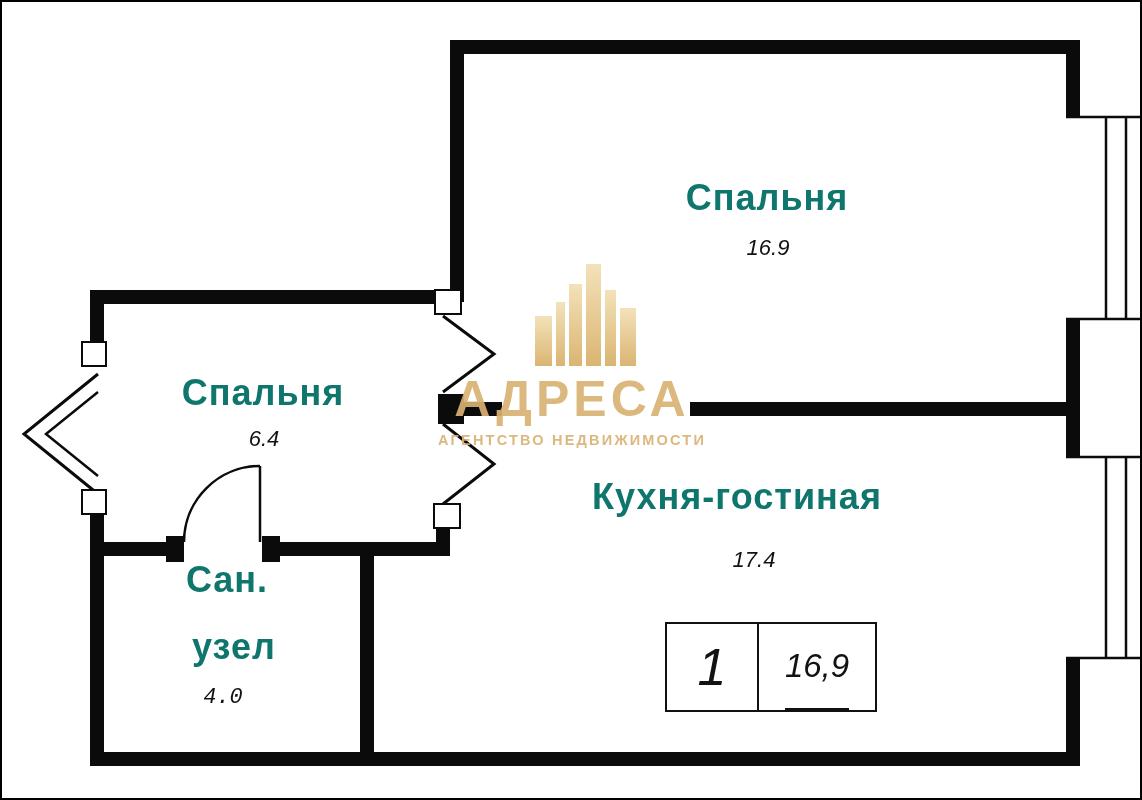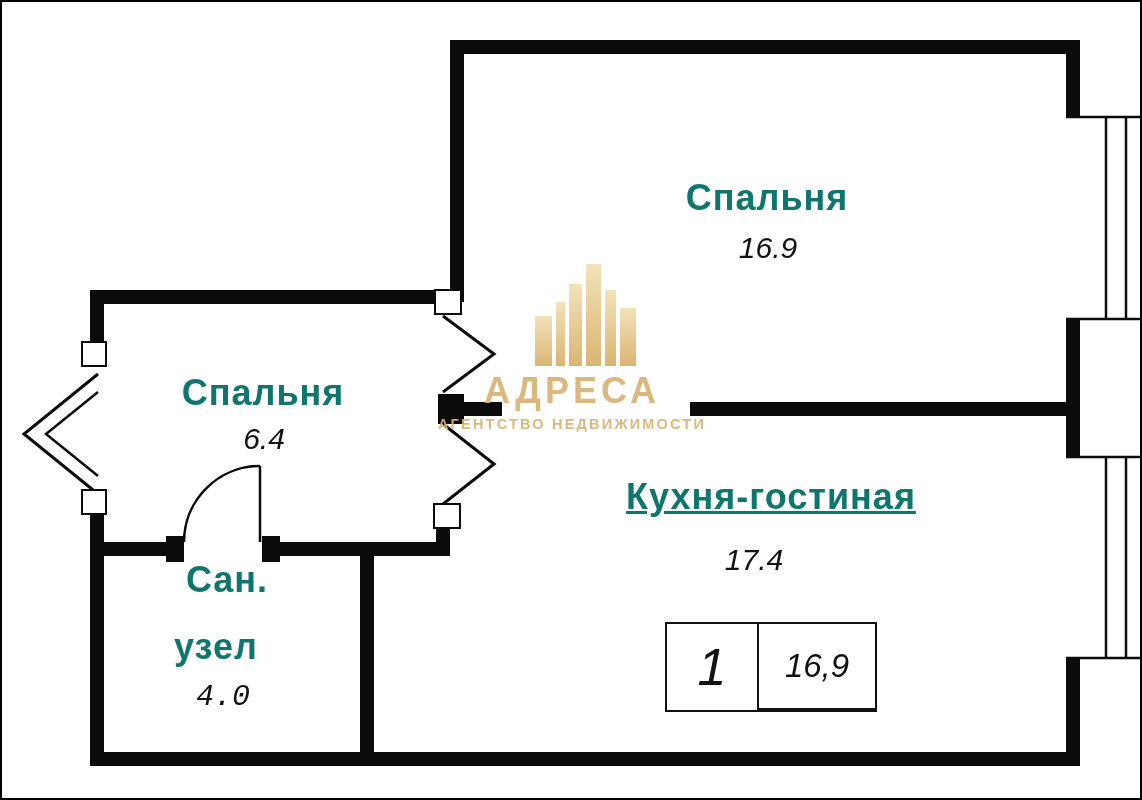--- a/index.html
+++ b/index.html
@@ -14,65 +14,65 @@
   }
   svg.geometry{position:absolute;left:0;top:0;}
 
   .room-name{
     position:absolute;transform:translate(-50%,-50%);
     font-weight:700;font-size:36px;color:#0f766e;
     letter-spacing:1px;white-space:nowrap;
   }
   .room-area{
     position:absolute;transform:translate(-50%,-50%);
-    font-style:italic;font-size:30px;color:#121212;
+    font-style:italic;font-size:22px;color:#121212;
     white-space:nowrap;
   }
 
   
   .lbl-bedroom-name{left:765px;top:196px;}
   .lbl-bedroom-area{left:766px;top:246px;}
   .lbl-hallway-name{left:261px;top:391px;}
   .lbl-hallway-area{left:262px;top:437px;}
-  .lbl-kitchen-name{left:769px;top:495px;text-decoration:underline;}
+  .lbl-kitchen-name{left:735px;top:495px;}
   .lbl-kitchen-area{left:752px;top:558px;}
   .lbl-bath-name1{left:225px;top:578px;}
-  .lbl-bath-name2{left:214px;top:645px;}
+  .lbl-bath-name2{left:232px;top:645px;}
   .lbl-bath-area{left:221px;top:695px;font-family:Liberation Mono, monospace;}
 
   
   .stamp{
     position:absolute;left:663px;top:620px;width:212px;height:90px;
     box-sizing:border-box;border:2px solid #111;background:#fff;
     display:flex;color:#121212;
   }
   .stamp-left{
     width:92px;box-sizing:border-box;border-right:2px solid #111;
     display:flex;align-items:center;justify-content:center;
     font-style:italic;font-size:52px;
   }
-  .stamp-right{flex:1;display:flex;flex-direction:column;}
+  .stamp-right{flex:1;display:flex;flex-direction:column;align-items:center;}
   .stamp-living{
     flex:1;box-sizing:border-box;border-bottom:2px solid #111;
     display:flex;align-items:center;justify-content:center;
     font-style:italic;font-size:33px;
   }
   .stamp-total{
     flex:1;display:flex;align-items:center;justify-content:center;
     font-style:italic;font-size:37px;
   }
 
   
   .watermark{
     position:absolute;left:430px;top:262px;width:280px;
     text-align:center;opacity:0.92;pointer-events:none;
   }
   .wm-logo{position:relative;left:16px;display:block;margin:0 auto;}
   .wm-title{
-    margin-top:4px;font-weight:700;font-size:36px;letter-spacing:4px;
+    margin-top:4px;font-weight:700;font-size:50px;letter-spacing:4px;
     color:#d9b273;white-space:nowrap;
   }
   .wm-subtitle{
     margin-top:4px;font-weight:700;font-size:14.5px;letter-spacing:2.2px;
     color:#d9b273;white-space:nowrap;
   }
 </style>
 </head>
 <body>
 

